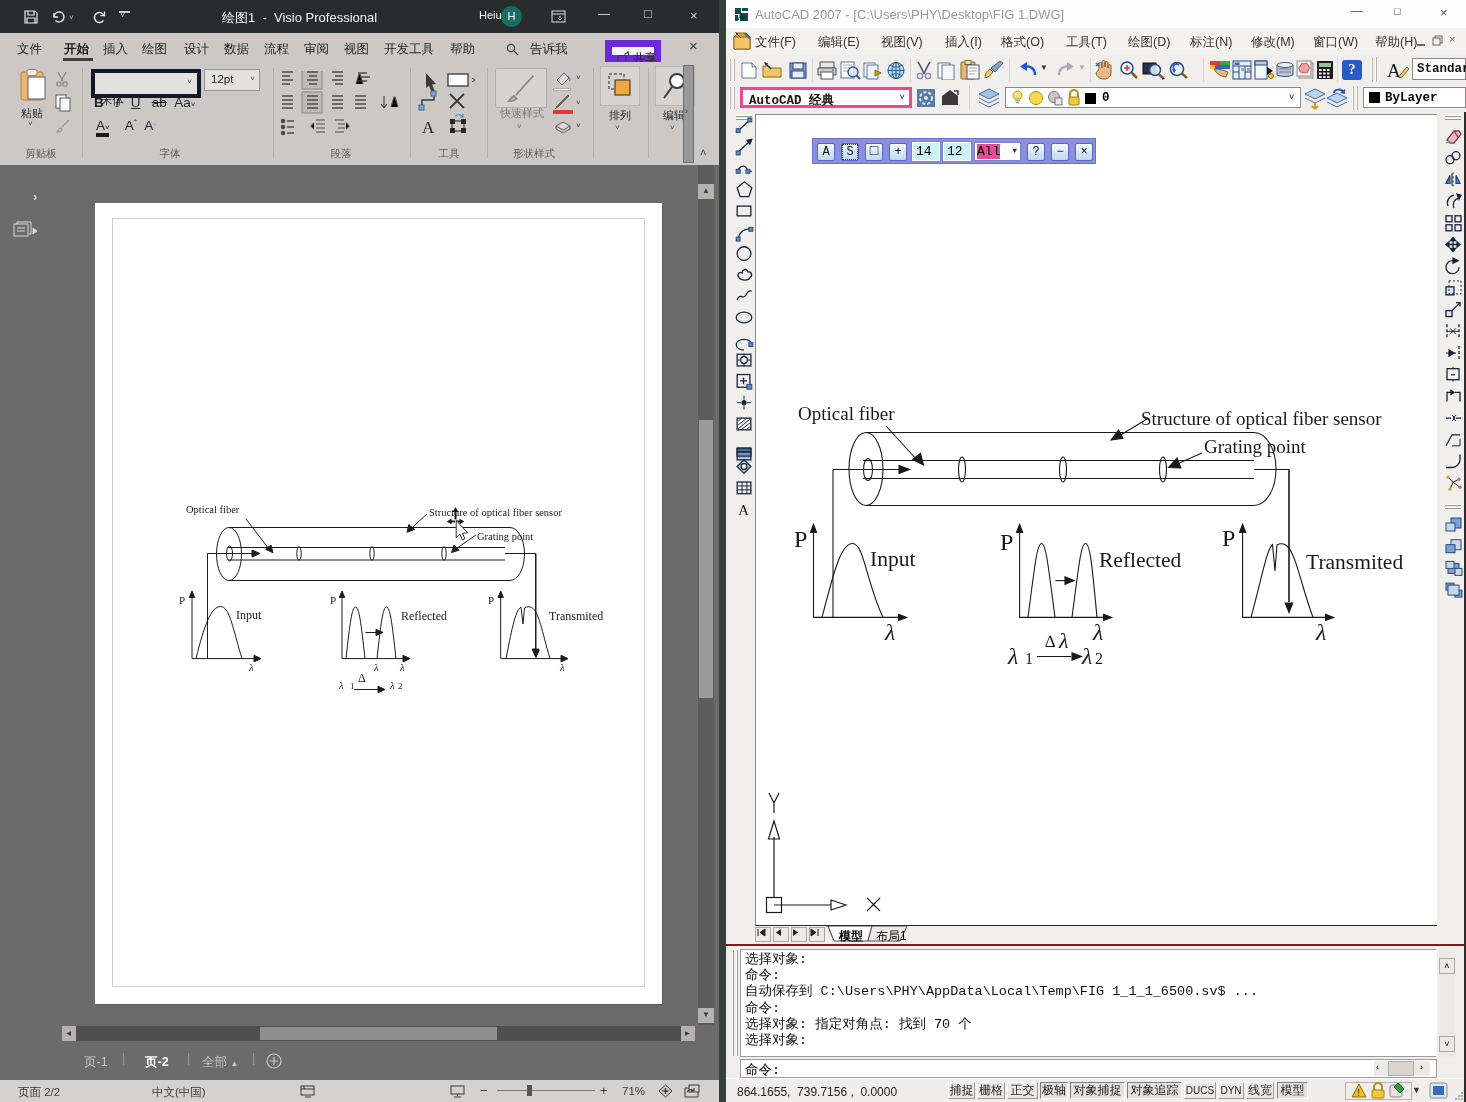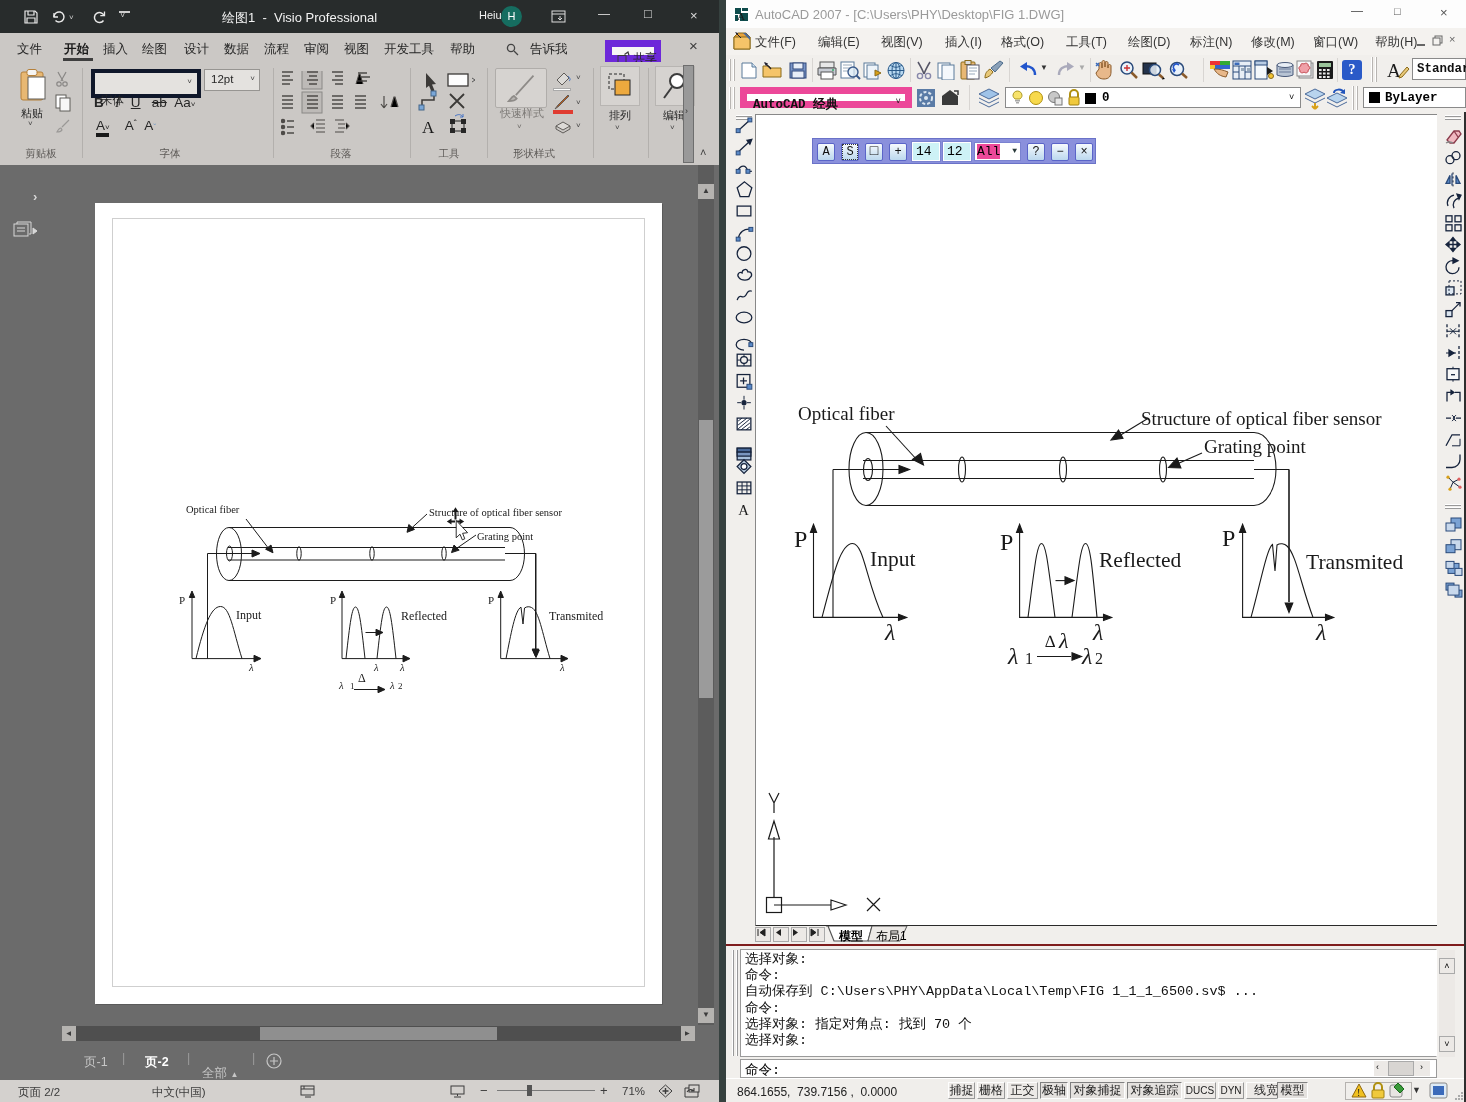--- a/index.html
+++ b/index.html
@@ -332,21 +332,21 @@
   <div class="a" style="left:62px;top:1px;width:633px;height:15px;background:#4f4f4f"></div>
   <div class="sbtn" style="left:62px;top:1px;width:14px;height:15px;font-size:8px;line-height:15px"><span style="display:inline-block;transform:rotate(-90deg);font-size:8px">▲</span></div>
   <div class="a" style="left:260px;top:2px;width:237px;height:13px;background:#8f8f8f"></div>
   <div class="sbtn" style="left:681px;top:1px;width:14px;height:15px;font-size:8px;line-height:15px"><span style="display:inline-block;transform:rotate(90deg);font-size:8px">▲</span></div>
  </div>
  <div id="vptabs">
   <span class="a" style="left:84px;top:13px">页-1</span>
   <span class="a" style="left:122px;top:10px;color:#9a9a9a">|</span>
   <span class="a" style="left:145px;top:13px;color:#fff;font-weight:bold">页-2</span>
   <span class="a" style="left:187px;top:10px;color:#9a9a9a">|</span>
-  <span class="a" style="left:202px;top:24px">全部 <span style="font-size:8px">▲</span></span>
+  <span class="a" style="left:202px;top:13px">全部 <span style="font-size:8px">▲</span></span>
   <span class="a" style="left:252px;top:10px;color:#9a9a9a">|</span>
   <svg class="a" style="left:266px;top:12px" width="16" height="16" viewBox="0 0 16 16" fill="none" stroke="#c6c6c6" stroke-width="1.2">
           <circle cx="8" cy="8" r="7"></circle>
           <path d="M8 4v8M4 8h8"></path>
         </svg>
  </div>
  <div id="vstatus">
   <span class="a" style="left:18px;top:5px">页面 2/2</span>
   <span class="a" style="left:152px;top:5px">中文(中国)</span>
   <svg class="a" style="left:300px;top:5px" width="15" height="13" viewBox="0 0 15 13" fill="none" stroke="#3b3b3b">
@@ -556,21 +556,21 @@
   <div class="a" style="left:649px;top:2px;width:2px;height:25px;border-left:1px solid #fff;border-right:1px solid #b8b5b2"></div>
   <svg class="a" style="left:660px;top:4px" width="24" height="22" viewBox="0 0 24 22">
           <text x="1" y="18" font-size="19" font-family="Liberation Serif" fill="#1a1a1a">A</text>
           <path d="M14 16 21 8l2 2-7 8-3 1z" fill="#e8c878" stroke="#8a6a1a"></path>
         </svg>
   <div class="a" style="left:686px;top:3px;width:54px;height:22px;background:#fff;border:1px solid #8a8a8a;font-family:'Liberation Mono';font-size:12.5px;font-weight:bold;color:#111;padding:3px 0 0 4px">Standar</div>
  </div>
  <div id="atb2">
         <div class="a" style="left:3px;top:3px;width:2px;height:22px;border-left:1px solid #fff;border-right:1px solid #b8b5b2"></div>
         <div class="a" style="left:7px;top:3px;width:2px;height:22px;border-left:1px solid #fff;border-right:1px solid #b8b5b2"></div>
-  <div class="a" style="left:14px;top:3px;width:172px;height:21px;background:#fff;border:7px solid #ec4899;font-family:'Liberation Mono';font-size:12.5px;font-weight:bold;color:#111;padding:2px 0 0 6px">AutoCAD 经典<span style="position:absolute;right:4px;top:3px;font-size:9px;font-weight:normal">˅</span></div>
+  <div class="a" style="left:14px;top:3px;width:172px;height:21px;background:#fff;border:3px solid #ec4899;font-family:'Liberation Mono';font-size:12.5px;font-weight:bold;color:#111;padding:2px 0 0 6px">AutoCAD 经典<span style="position:absolute;right:4px;top:3px;font-size:9px;font-weight:normal">˅</span></div>
   <svg class="a" style="left:190px;top:4px" width="20" height="20" viewBox="0 0 20 20">
           <rect x="1" y="1" width="18" height="18" fill="#5a7ba6"></rect>
           <circle cx="10" cy="10" r="6" fill="none" stroke="#dce6f0" stroke-width="2" stroke-dasharray="3 2"></circle>
           <circle cx="10" cy="10" r="2" fill="#dce6f0"></circle>
         </svg>
   <svg class="a" style="left:214px;top:4px" width="20" height="20" viewBox="0 0 20 20">
           <path d="M2 17V8l8-6 8 6v9z" fill="#3a3a3a"></path>
           <path d="M14 3h4v4" fill="none" stroke="#3a3a3a" stroke-width="1.5"></path>
         </svg>
   <div class="a" style="left:243px;top:1px;width:1px;height:25px;background:#d8d5d2"></div>
@@ -939,21 +939,21 @@
  <div id="astatus">
   <span class="a" style="left:11px;top:6px;font-size:12px">864.1655,&nbsp;&nbsp;739.7156 ,&nbsp;&nbsp;0.0000</span>
   <div class="tbtn" style="left:222px;width:27px">捕捉</div>
   <div class="tbtn" style="left:251px;width:28px">栅格</div>
   <div class="tbtn" style="left:281px;width:31px">正交</div>
   <div class="tbtn on" style="left:314px;width:28px">极轴</div>
   <div class="tbtn on" style="left:344px;width:55px">对象捕捉</div>
   <div class="tbtn on" style="left:401px;width:55px">对象追踪</div>
   <div class="tbtn" style="left:458px;width:32px;font-size:10px">DUCS</div>
   <div class="tbtn" style="left:492px;width:26px;font-size:10px">DYN</div>
-  <div class="tbtn" style="left:520px;width:40px">线宽</div>
+  <div class="tbtn" style="left:520px;width:28px">线宽</div>
   <div class="tbtn on" style="left:551px;width:31px">模型</div>
   <div class="a" style="left:619px;top:3px;width:67px;height:18px;border:1px solid #b5b2af"></div>
         <svg class="a" style="left:625px;top:4px" width="16" height="16" viewBox="0 0 16 16">
           <path d="M8 1 15 14H1z" fill="#f0c020" stroke="#906810"></path>
           <text x="6" y="13" font-size="10" fill="#000">!</text>
         </svg>
   <svg class="a" style="left:644px;top:3px" width="16" height="17" viewBox="0 0 16 17">
           <path d="M4 8V5a4 4 0 0 1 8 0v3" fill="none" stroke="#b09010" stroke-width="2"></path>
           <rect x="2" y="8" width="12" height="8" rx="1" fill="#f0c93c" stroke="#a08010"></rect>
         </svg>

